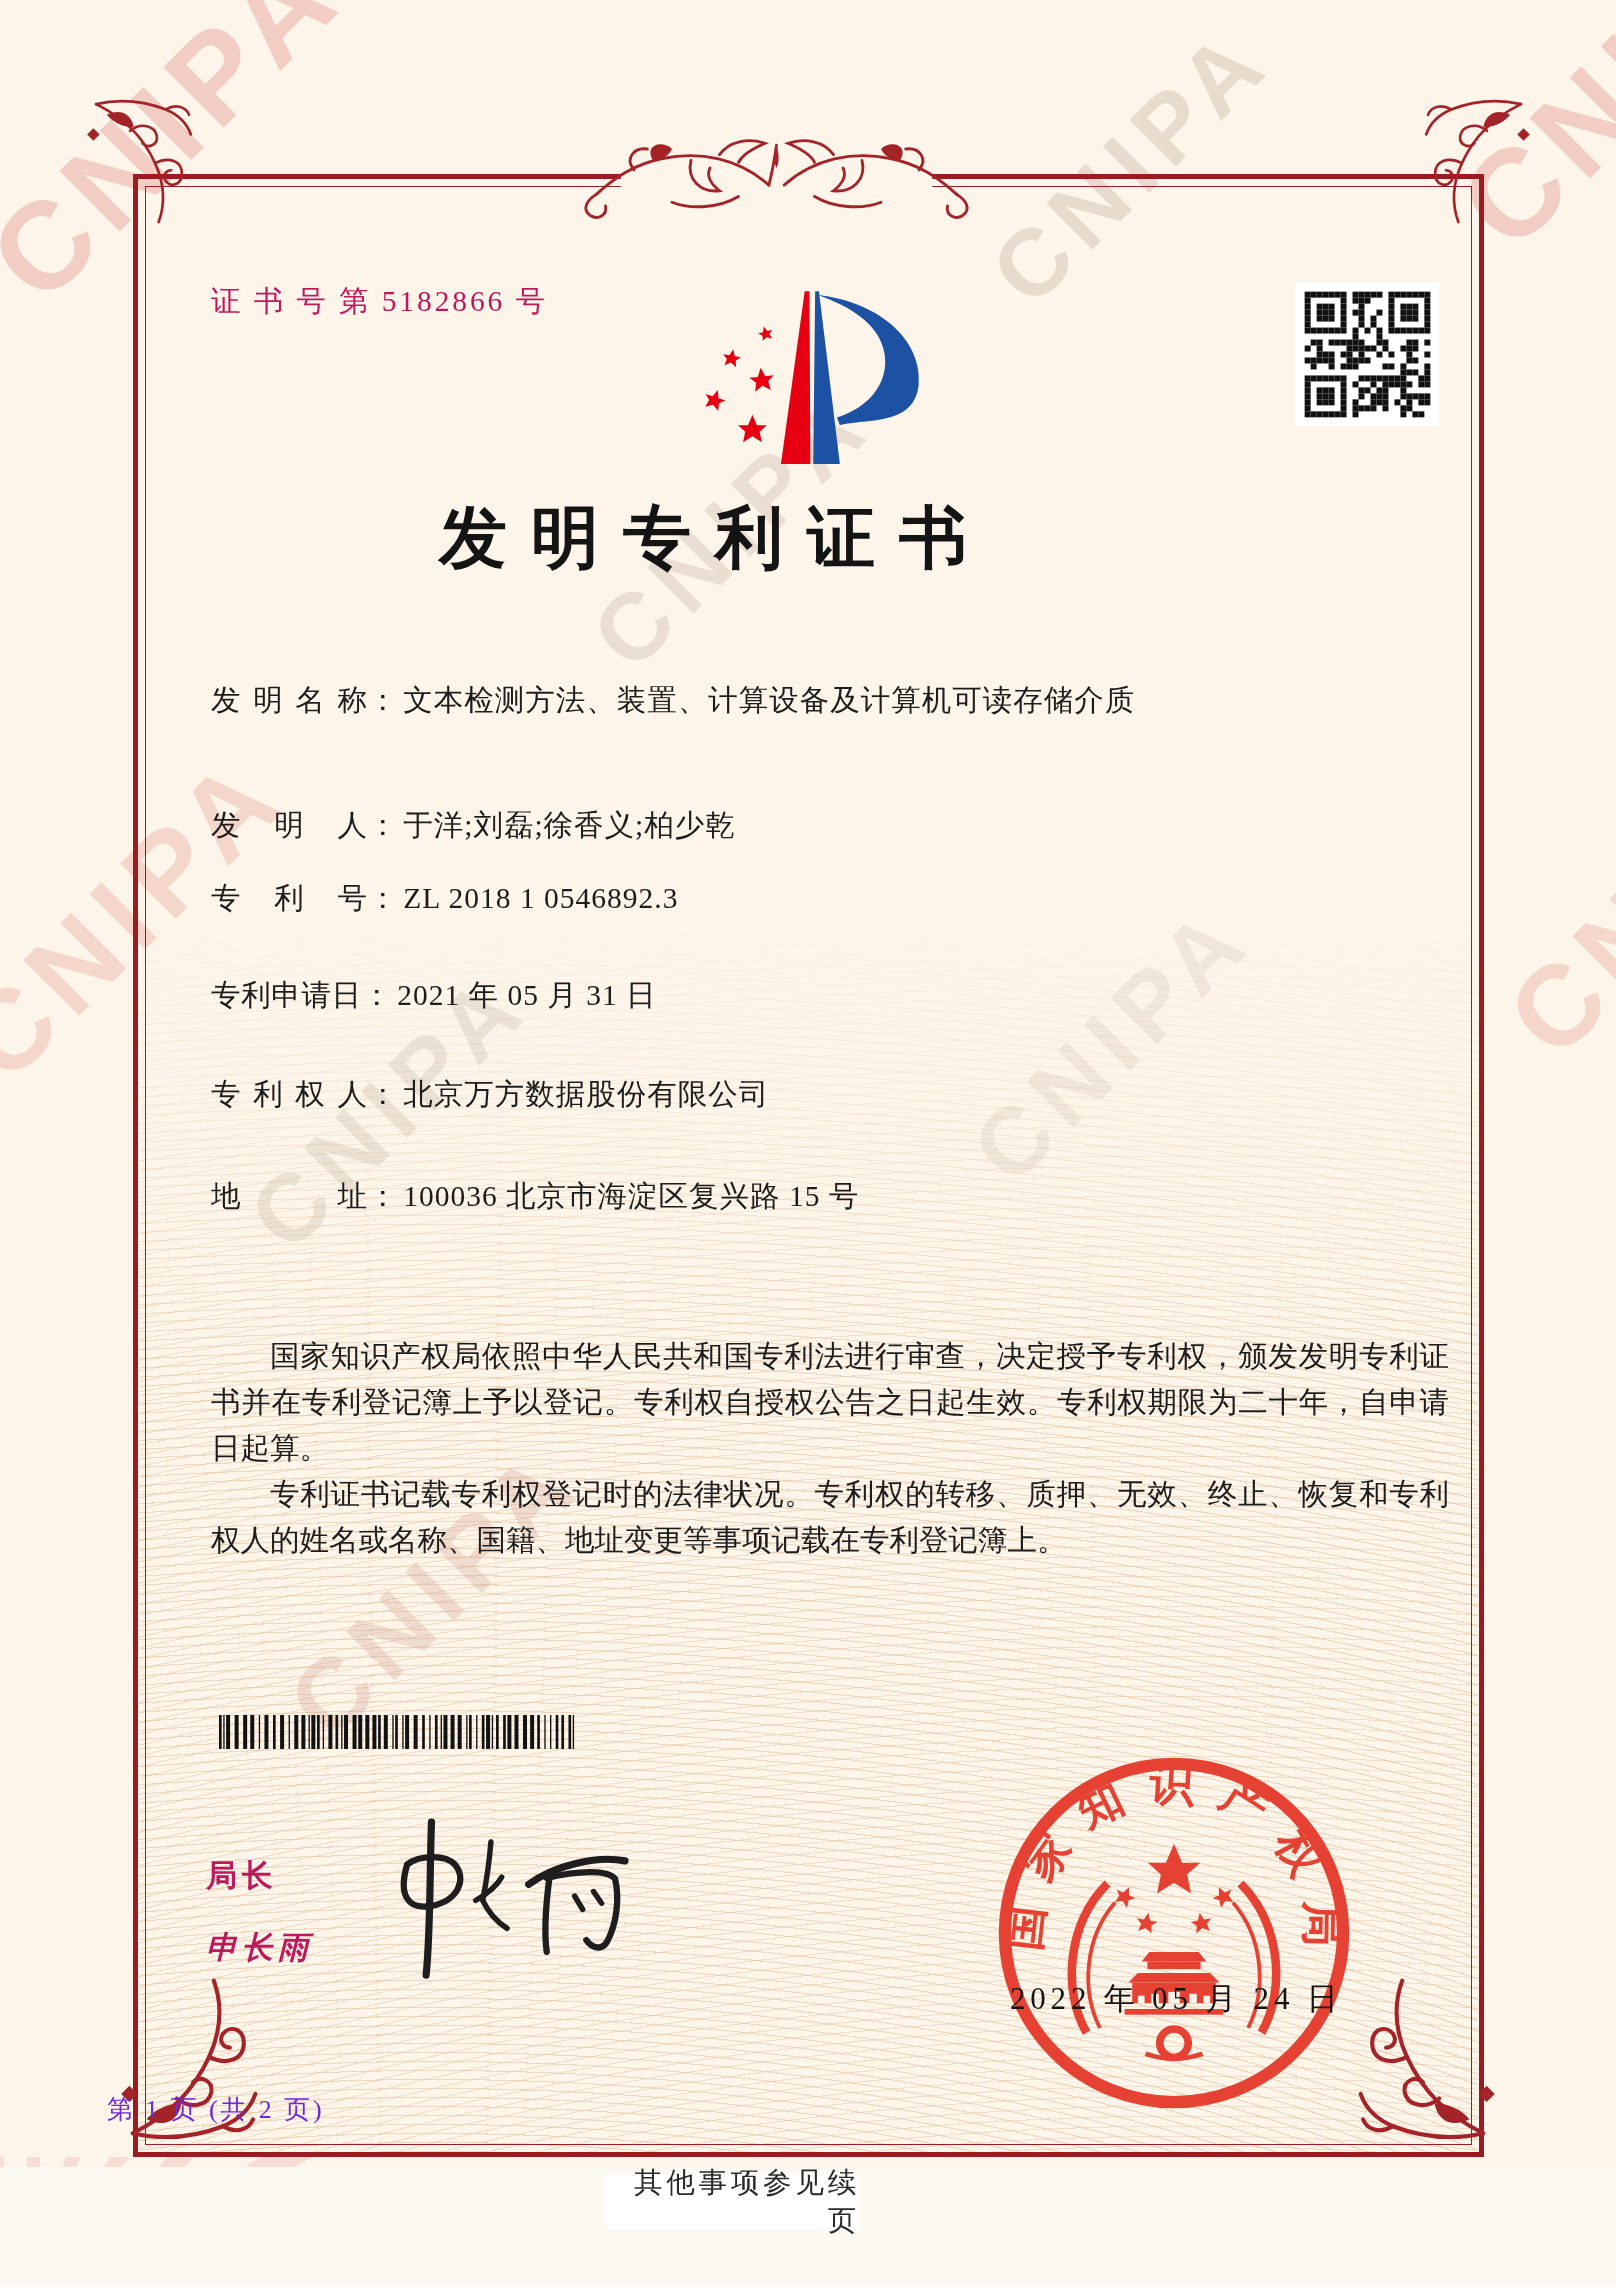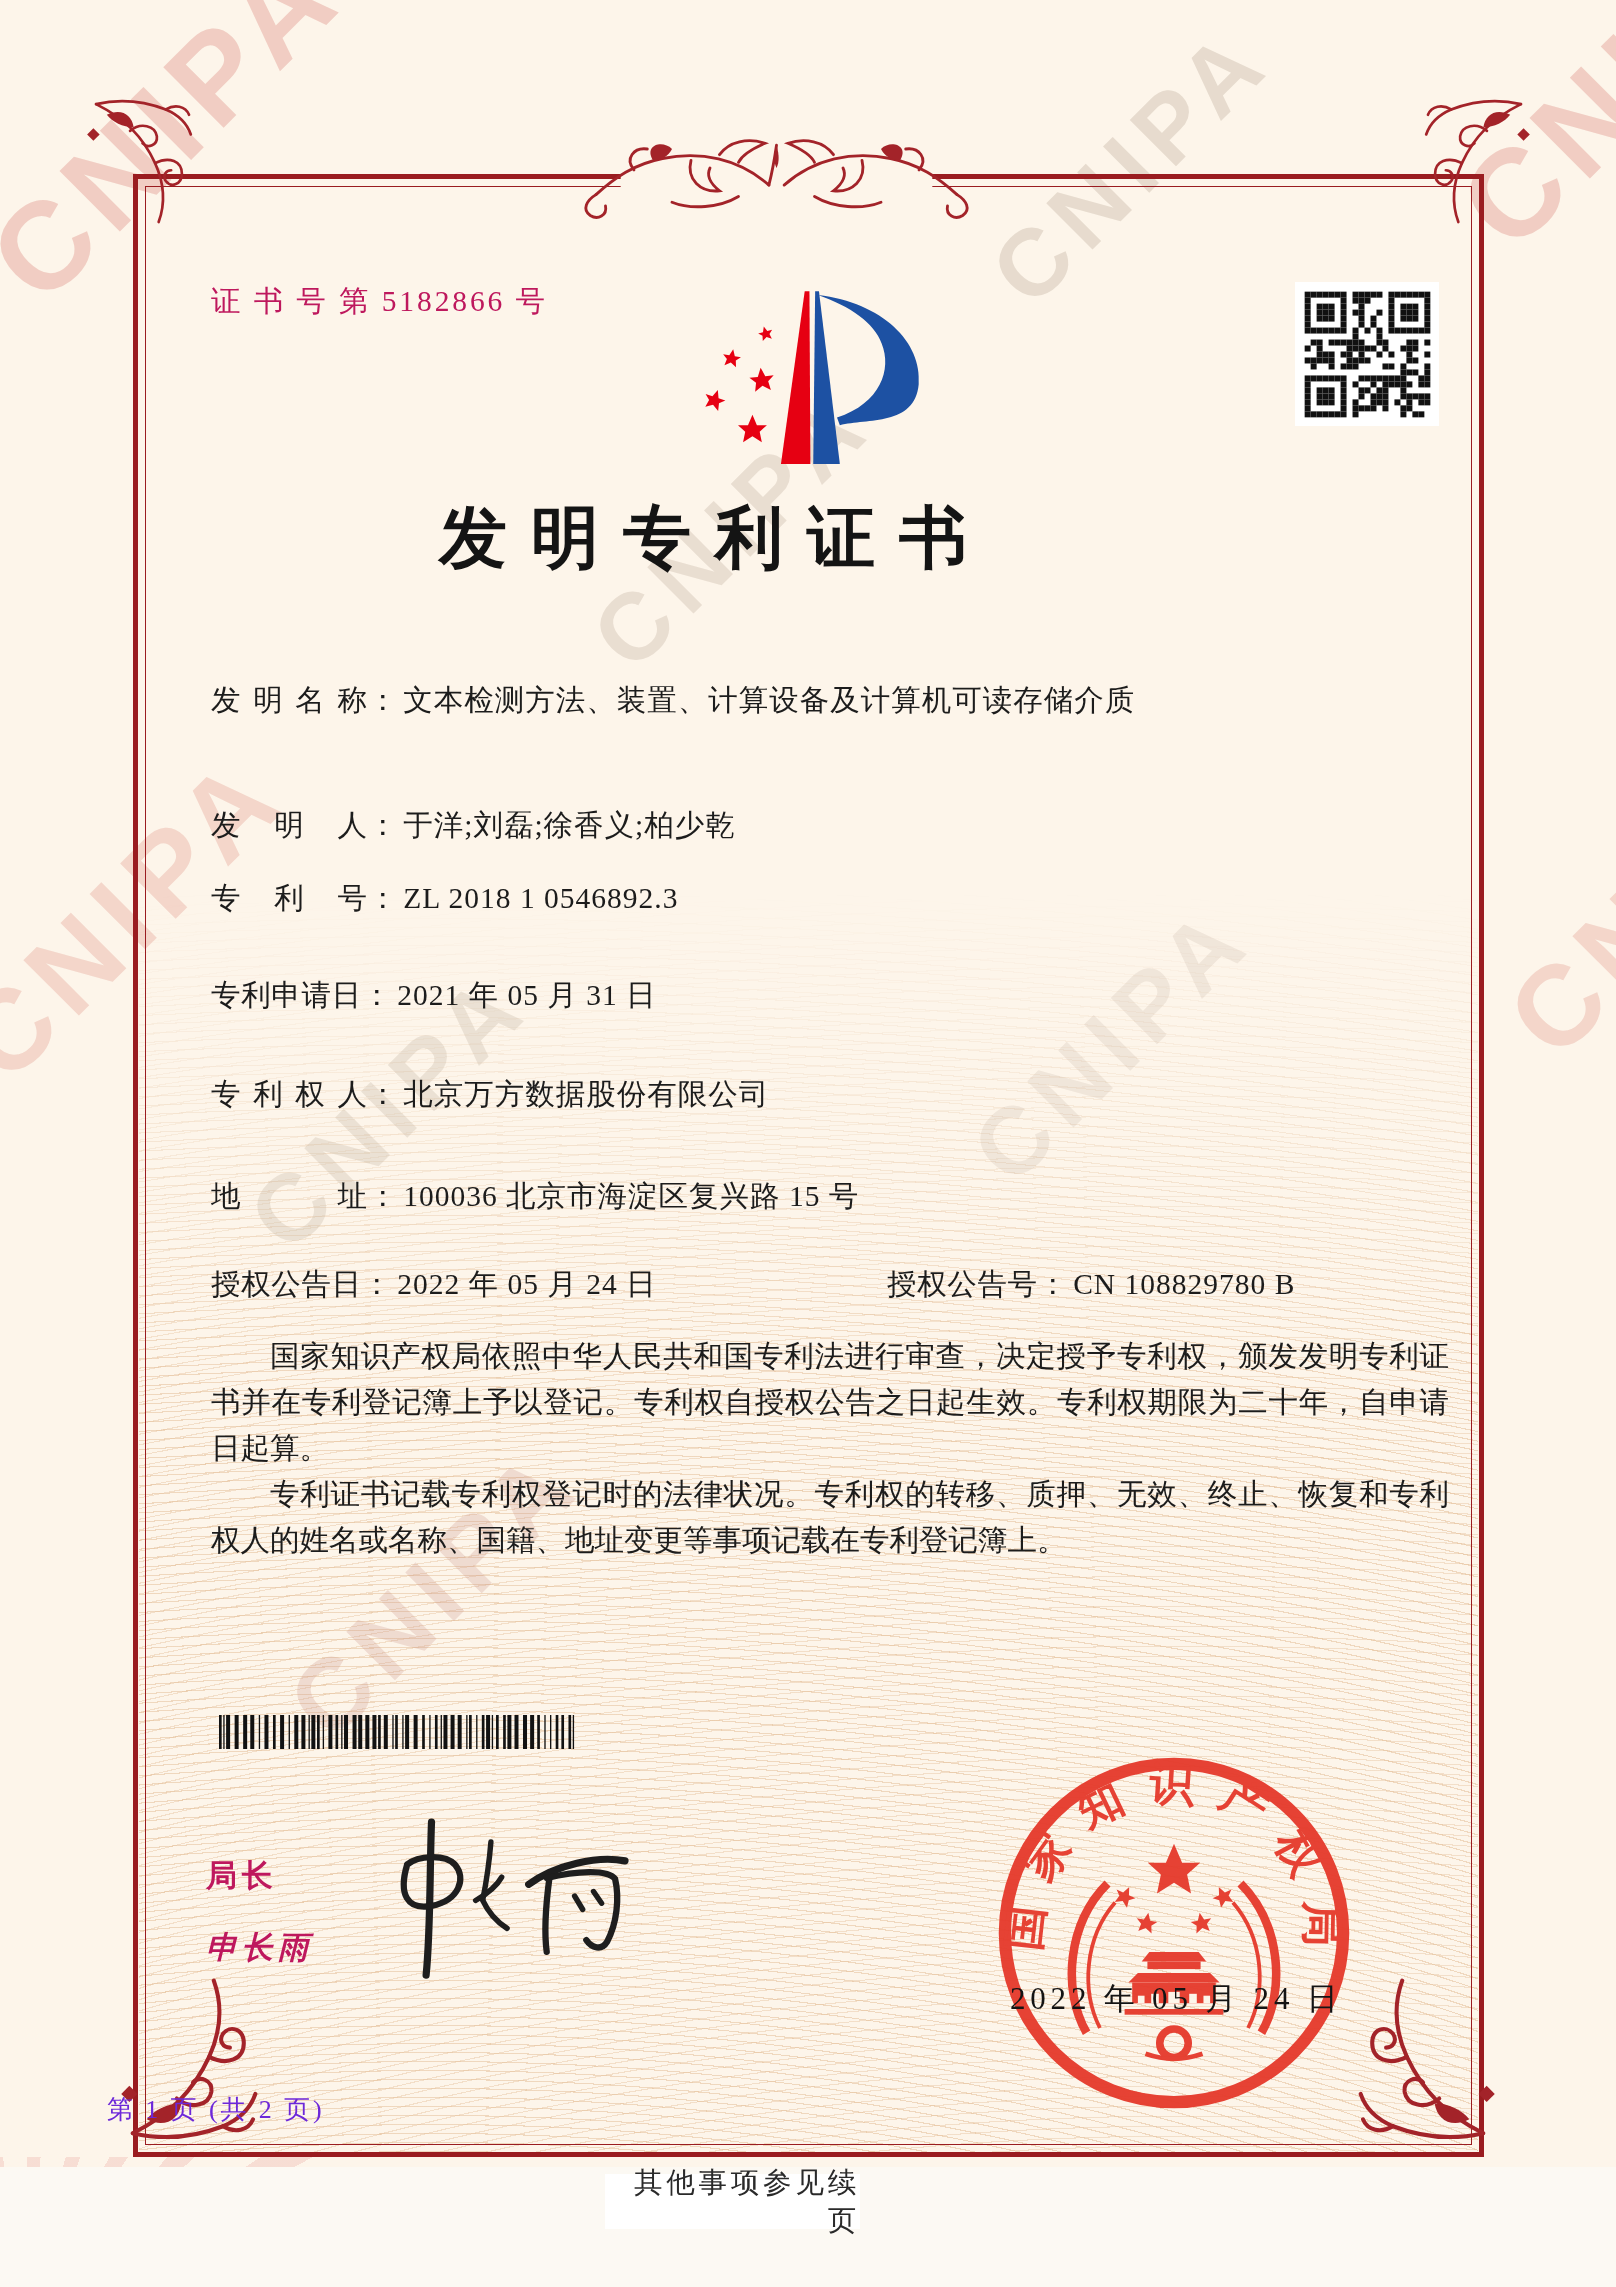--- a/index.html
+++ b/index.html
@@ -424,26 +424,20 @@
   </div>
   <div class="row r4">
     <span class="lbl lbl5">专利申请日</span><span class="colon">：</span><span class="val">2021 年 05 月 31 日</span>
   </div>
   <div class="row r5">
     <span class="lbl">专利权人</span><span class="colon">：</span><span class="val">北京万方数据股份有限公司</span>
   </div>
   <div class="row r6">
     <span class="lbl">地址</span><span class="colon">：</span><span class="val">100036 北京市海淀区复兴路 15 号</span>
   </div>
-  <div class="row r7">
-    <span class="lbl lbl5">授权公告日</span><span class="colon">：</span><span class="val">2022 年 05 月 24 日</span>
-    <span class="grant-no">
-      <span class="lbl lbl5">授权公告号</span><span class="colon">：</span><span class="val">CN 108829780 B</span>
-    </span>
-  </div>
 
   <div class="paras">
     <p>国家知识产权局依照中华人民共和国专利法进行审查，决定授予专利权，颁发发明专利证书并在专利登记簿上予以登记。专利权自授权公告之日起生效。专利权期限为二十年，自申请日起算。</p>
     <p>专利证书记载专利权登记时的法律状况。专利权的转移、质押、无效、终止、恢复和专利权人的姓名或名称、国籍、地址变更等事项记载在专利登记簿上。</p>
   </div>
 
   <div class="barcode">
     <svg id="bc-svg" width="358" height="34" preserveAspectRatio="none" viewBox="0 0 567 36">
         <rect x="0" y="0" width="4.2299999999999995" height="36" fill="#121212"></rect>
         <rect x="6.75" y="0" width="2.1149999999999998" height="36" fill="#121212"></rect>

